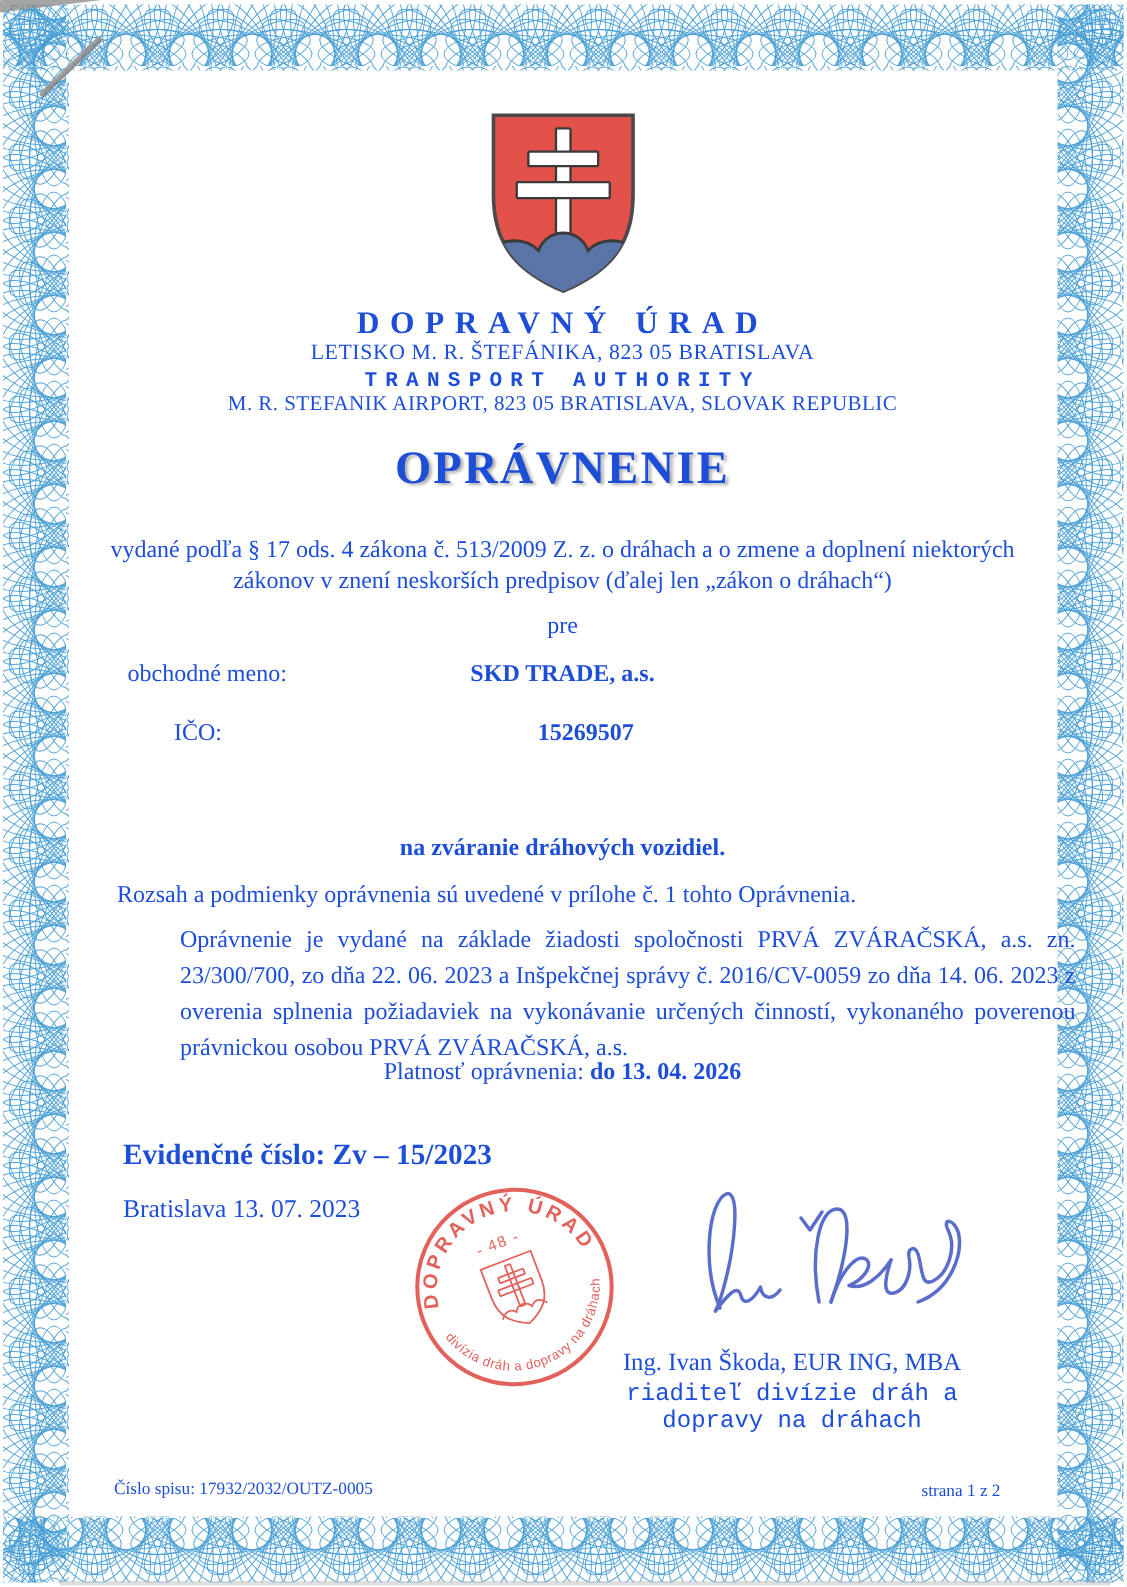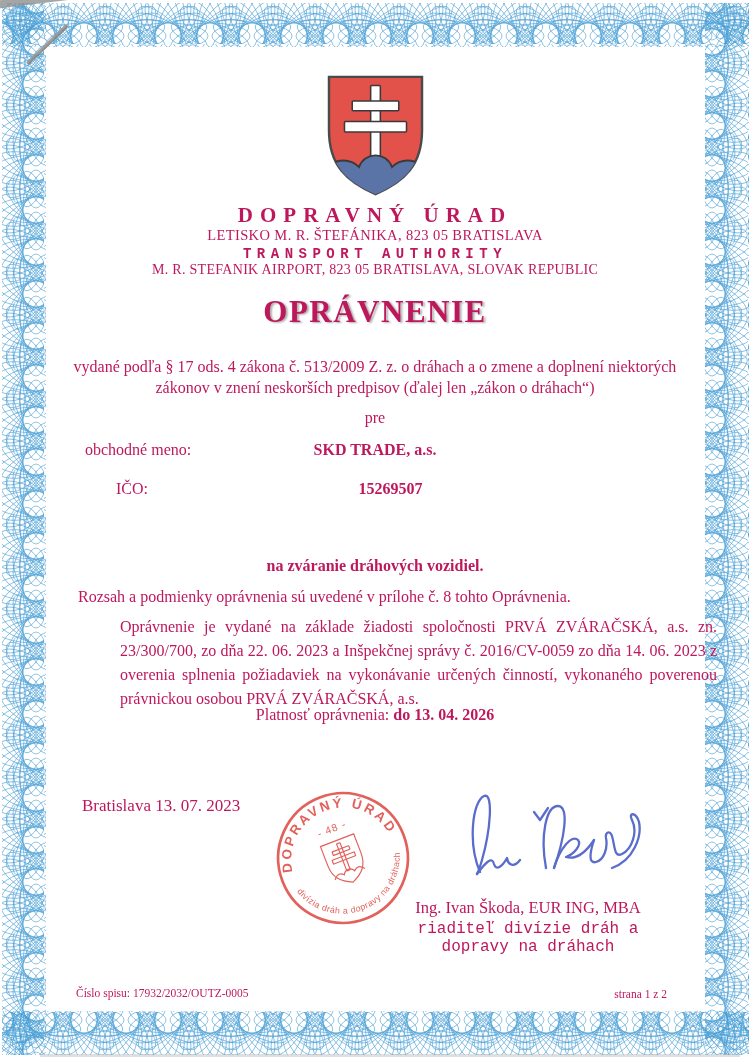--- a/index.html
+++ b/index.html
@@ -1,19 +1,19 @@
 <!DOCTYPE html>
 <html><head>
 <meta charset="utf-8">
 <style>
   html,body{margin:0;padding:0;background:#e9e9e9;}
   .page{
     position:relative; width:751px; height:1058px; margin:0 auto;
     background:#ffffff; overflow:hidden;
-    font-family:"Liberation Serif","DejaVu Serif",serif; color:#be185d;
+    font-family:"Liberation Serif","DejaVu Serif",serif; color:#1d4ed8;
   }
   .abs{position:absolute;}
   .centered{left:65px; width:620px; text-align:center;}
   
   .artifact-corner{left:-6px; top:1px; width:98px; height:8px; background:#8f8f8f;
     transform:rotate(-7deg); transform-origin:left top; opacity:.8; border-radius:2px;}
   .artifact-staple{left:27px; top:62px; width:56px; height:4px;
     background:linear-gradient(#a3a3a3,#7c7c7c); transform:rotate(-44deg);
     transform-origin:left center; border-radius:2px; opacity:.9;}
   .artifact-bottom{left:40px; top:1054px; width:700px; height:3px; background:#b9b9b9; opacity:.45;}
@@ -124,28 +124,29 @@
   <div class="abs row row1">
     <span class="lbl">obchodné meno:</span>
     <div class="val">SKD TRADE, a.s.</div>
   </div>
   <div class="abs row row2">
     <span class="lbl">IČO:</span>
     <div class="val">15269507</div>
   </div>
 
   <div class="abs centered scope">na zváranie dráhových vozidiel.</div>
-  <div class="abs para1">Rozsah a podmienky oprávnenia sú uvedené v prílohe č. 8 tohto Oprávnenia.</div>
+  <div class="abs para1">Rozsah a podmienky oprávnenia sú uvedené v prílohe č. 1 tohto Oprávnenia.</div>
   <div class="abs para2">Oprávnenie je vydané na základe žiadosti spoločnosti PRVÁ ZVÁRAČSKÁ, a.s. zn. 23/300/700, zo dňa 22. 06. 2023 a Inšpekčnej správy č. 2016/CV-0059 zo dňa 14. 06. 2023 z overenia splnenia požiadaviek na vykonávanie určených činností, vykonaného poverenou právnickou osobou PRVÁ ZVÁRAČSKÁ, a.s.</div>
 
   <div class="abs centered validity">
     <span>Platnosť oprávnenia:</span>
     <b>do 13. 04. 2026</b>
   </div>
 
+  <div class="abs evidence">Evidenčné číslo: Zv – 15/2023</div>
   <div class="abs placedate">Bratislava 13. 07. 2023</div>
 
   <svg class="abs" style="left:271px; top:786px;" width="144" height="144" viewBox="0 0 140 140">
     <g transform="rotate(-21 70 70)" fill="none" stroke="#e0544d" opacity="0.92">
       <circle cx="70" cy="70" r="63" stroke-width="2.6"></circle>
       <path id="arcTop" d="M19,72 A51,51 0 1 1 121,72" stroke="none"></path>
       <path id="arcBot" d="M14,68 A56,56 0 0 0 126,68" stroke="none"></path>
       <text text-anchor="middle" fill="#e0544d" stroke="none" style="font-family:'Liberation Sans',sans-serif; font-weight:bold; font-size:13px; letter-spacing:2.5px;">
         <textPath href="#arcTop" startOffset="50%">DOPRAVNÝ ÚRAD</textPath>
       </text>

